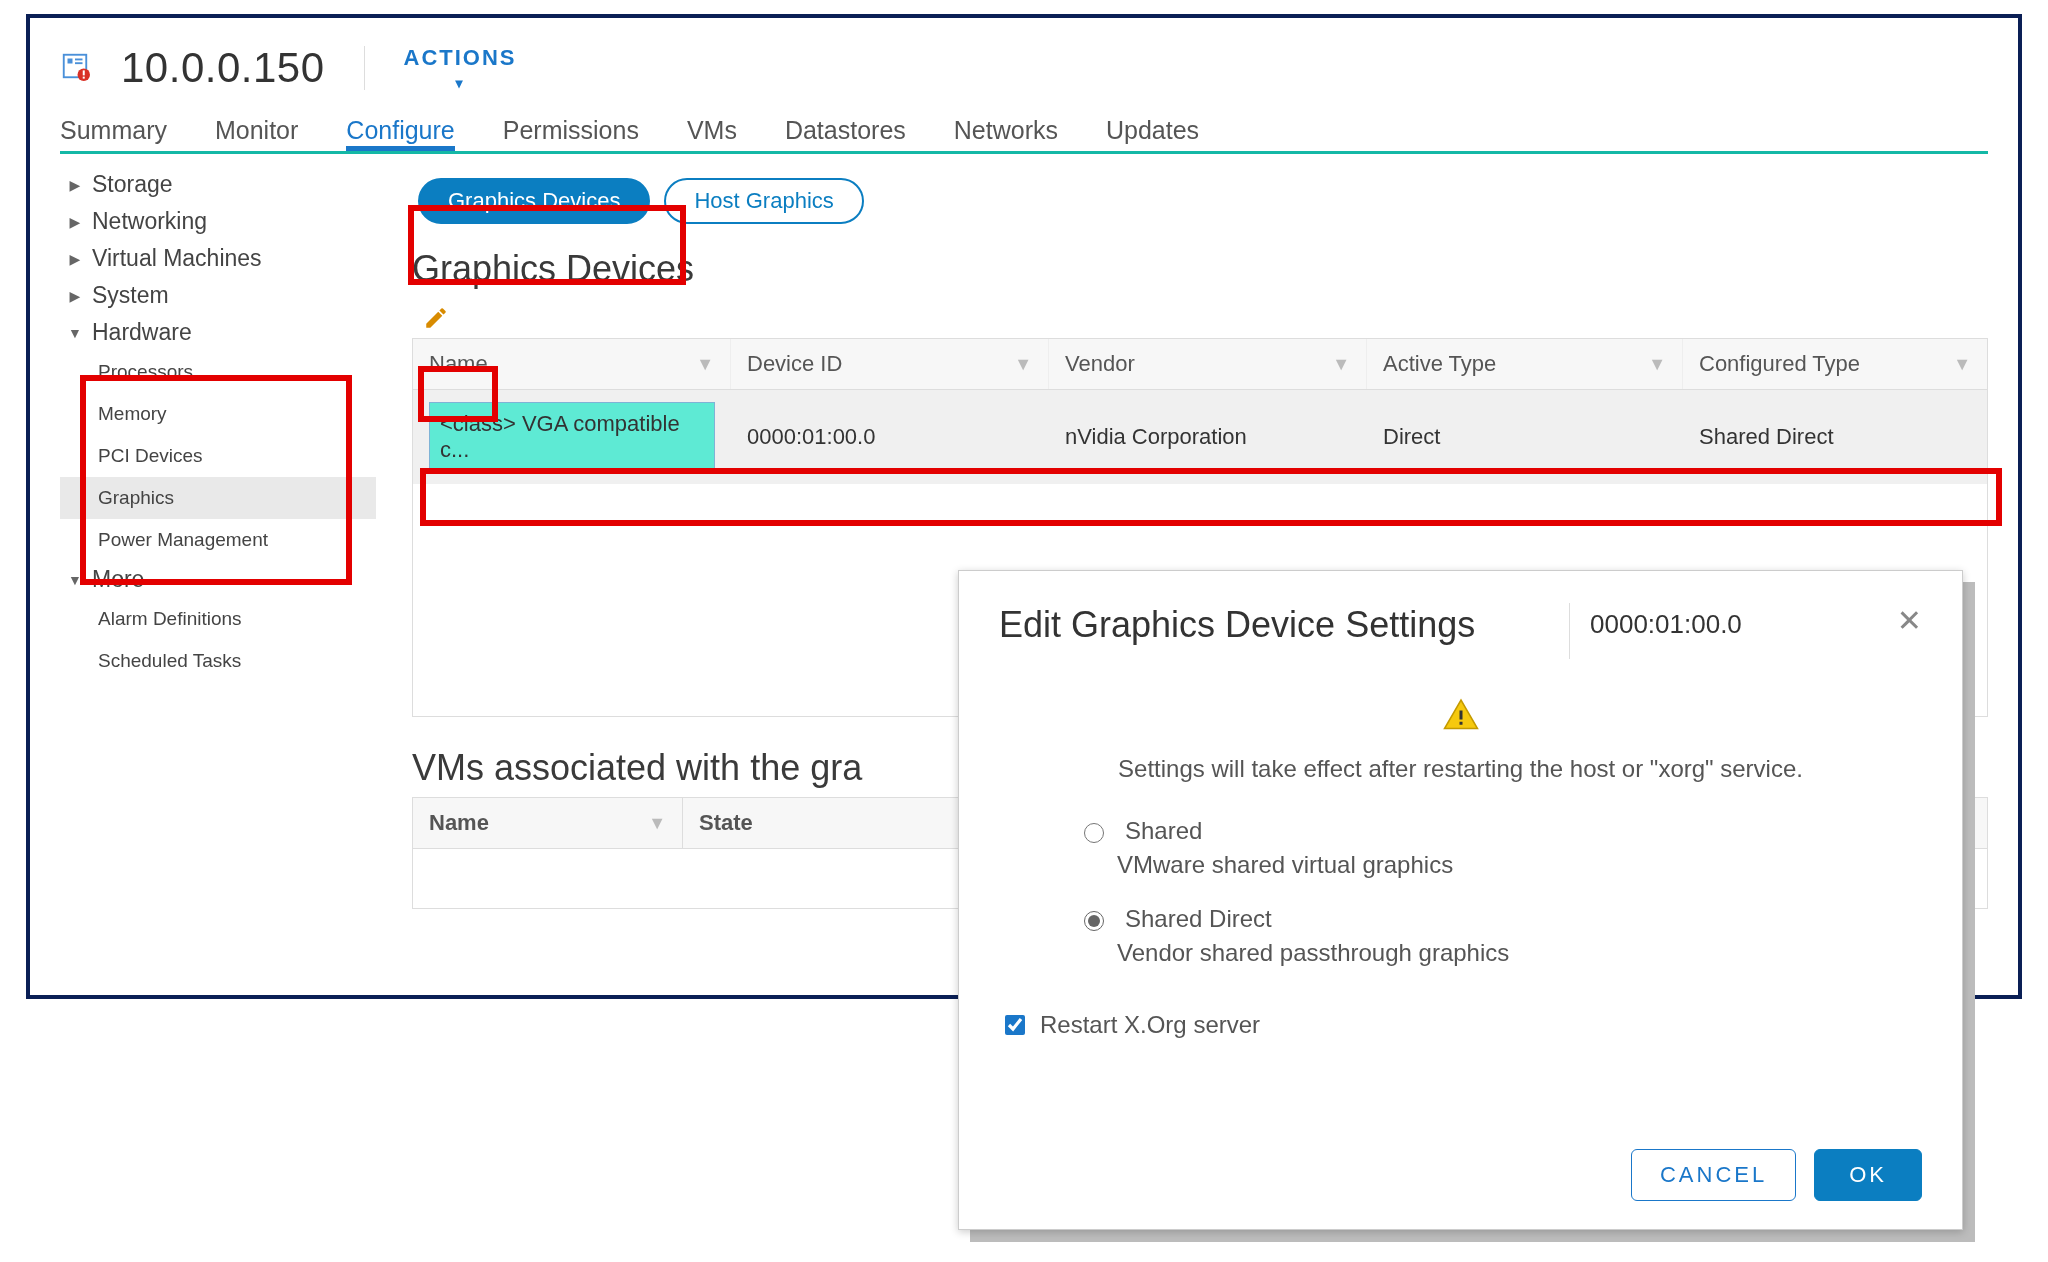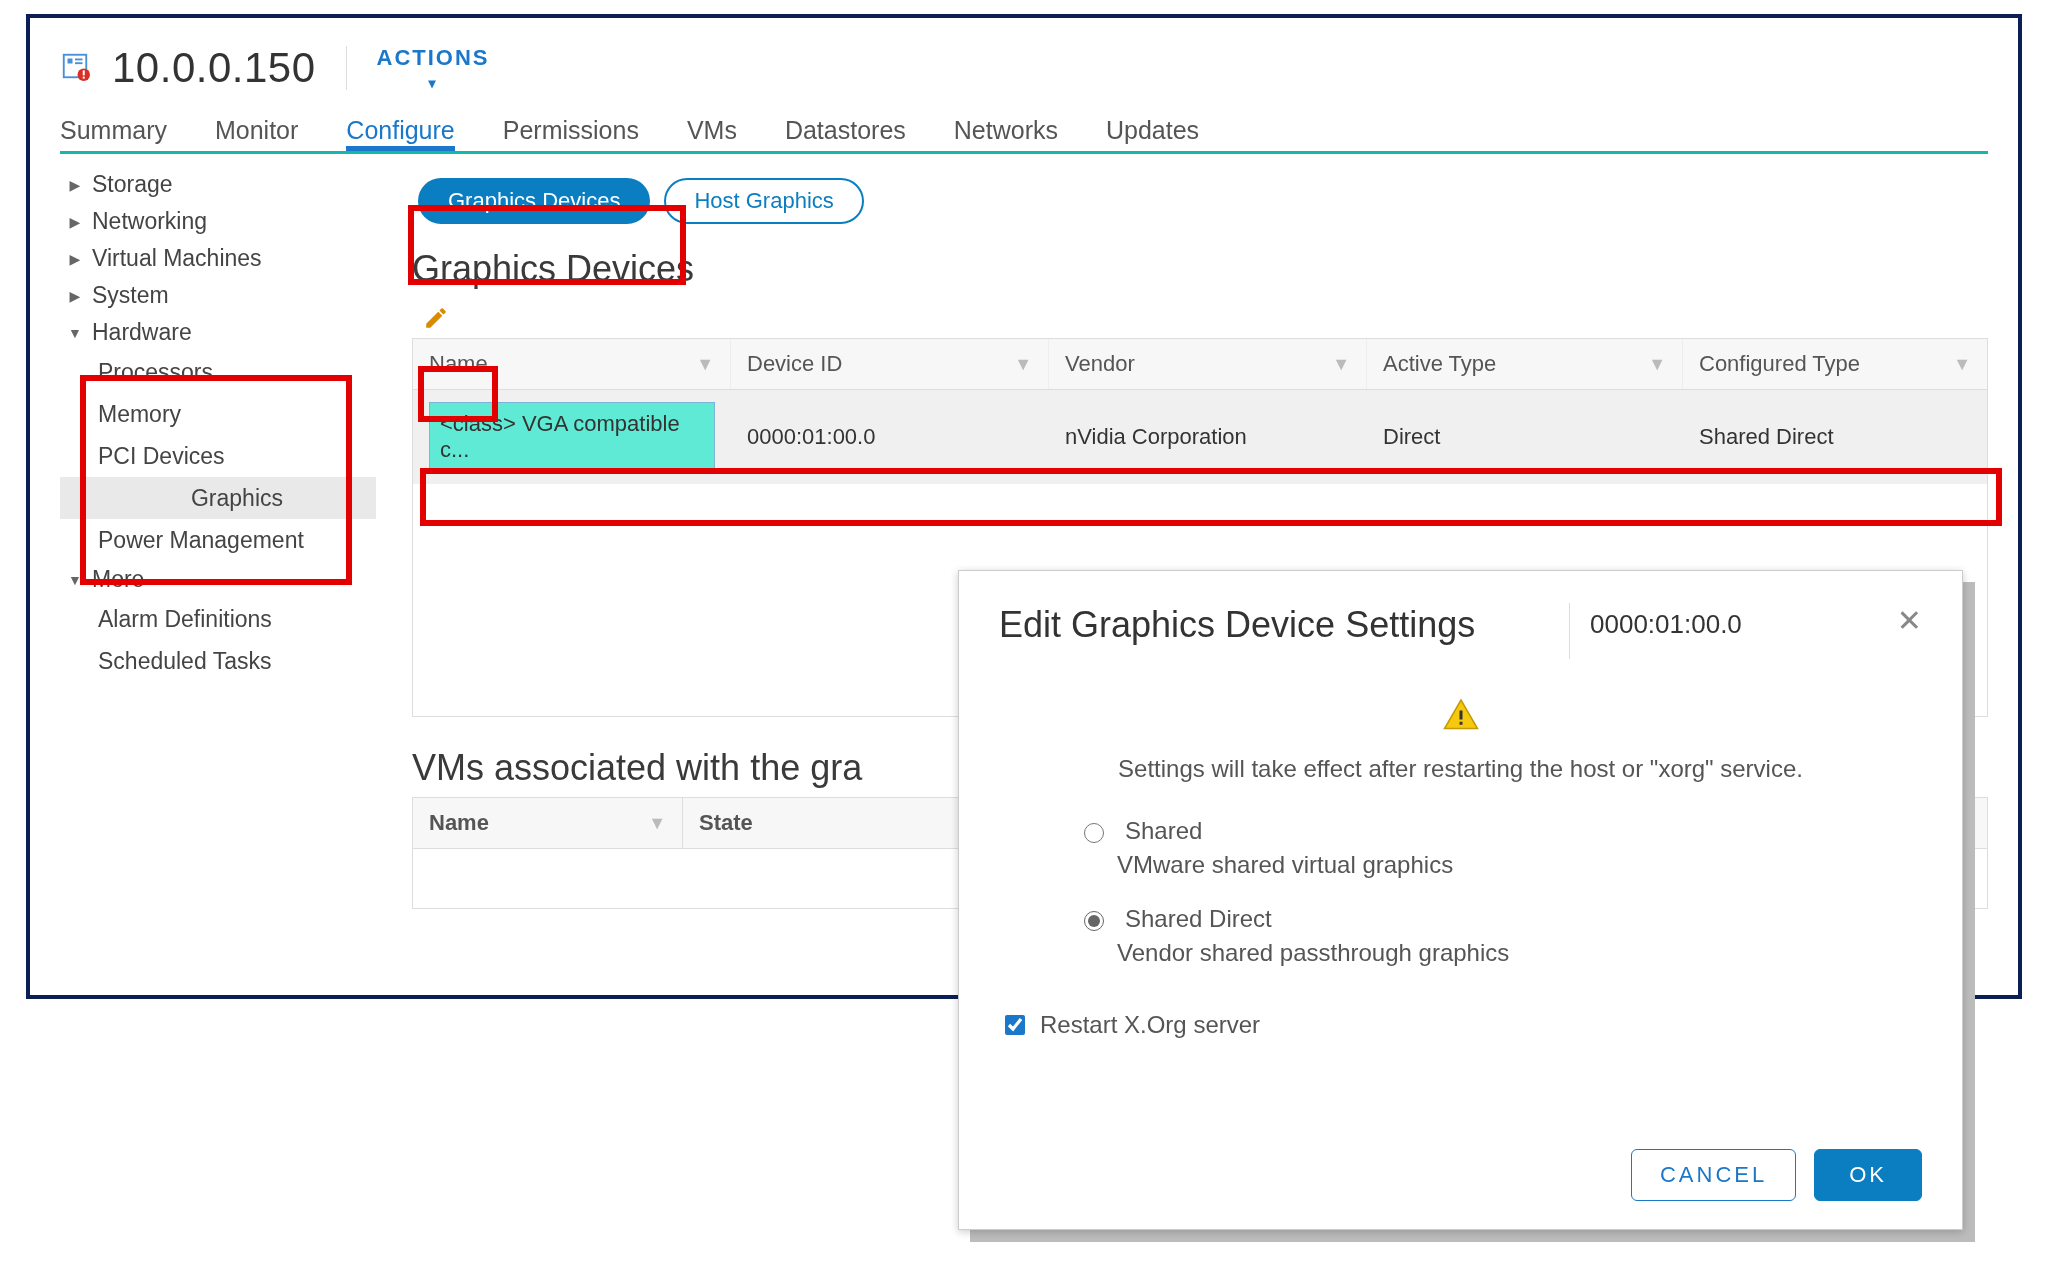--- a/index.html
+++ b/index.html
@@ -1,37 +1,37 @@
 <!DOCTYPE html>
 <html><head>
 <meta charset="utf-8">
 <style>
   * { box-sizing: border-box; font-family: -apple-system, "Segoe UI", Helvetica, Arial, sans-serif; }
   html, body { margin:0; padding:0; background:#fff; }
   .frame { width:2048px; height:1262px; position:relative; }
   .outer { position:absolute; left:26px; top:14px; width:1996px; height:985px; border:4px solid #0a1f55; background:#fff; }
   .page { padding: 26px 30px 0 30px; }
 
-  .header-row { display:flex; align-items:center; gap:22px; }
+  .header-row { display:flex; align-items:center; gap:31px; }
   .host-icon svg { width:30px; height:30px; }
   .host-title { font-size:42px; font-weight:300; color:#333; letter-spacing:0.5px; }
   .divider-v { width:1px; height:44px; background:#ddd; margin:0 8px; }
   .actions { color:#1a77c9; font-size:22px; letter-spacing:2px; font-weight:600; display:flex; align-items:center; gap:4px;flex-direction:column; }
   .actions .caret { font-size:14px; }
 
   .tabs { display:flex; gap:48px; padding:24px 0 0 0; border-bottom:3px solid #14b8a6; height:62px; }
   .tabs .tab { font-size:25px; color:#555; padding-bottom:8px; cursor:pointer; }
   .tabs .tab.active { color:#1a77c9; border-bottom:5px solid #1a77c9; }
 
   .body { display:flex; }
   .sidebar { width:316px; padding:12px 0 0 0; }
   .sb-item { display:flex; align-items:center; gap:8px; padding:5px 0 5px 6px; font-size:23px; color:#444; cursor:pointer; }
   .sb-item .arrow { width:18px; display:inline-block; text-align:center; font-size:14px; color:#666; }
-  .sb-sub { padding-left:38px; font-size:23px; color:#444; line-height:42px; cursor:pointer; }
-  .sb-sub.sel { background:#e9e9e9;text-align:center; }
+  .sb-sub { padding-left:38px; font-size:19px; color:#444; line-height:42px; cursor:pointer; }
+  .sb-sub.sel { background:#e9e9e9; }
 
   .content { flex:1; padding:18px 0 0 36px; }
   .pill-row { display:flex; gap:14px; align-items:center; padding:6px; }
   .pill { height:46px; border-radius:24px; display:flex; align-items:center; padding:0 28px; font-size:22px; cursor:pointer; }
   .pill.primary { background:#0b7ec1; color:#fff; border:2px solid #0b7ec1; }
   .pill.secondary { background:#fff; color:#0b7ec1; border:2px solid #0b7ec1; }
 
   .section-title { font-size:36px; color:#3a3a3a; font-weight:300; padding:18px 0 8px 0; }
 
   .toolbar { padding:4px 8px; }

